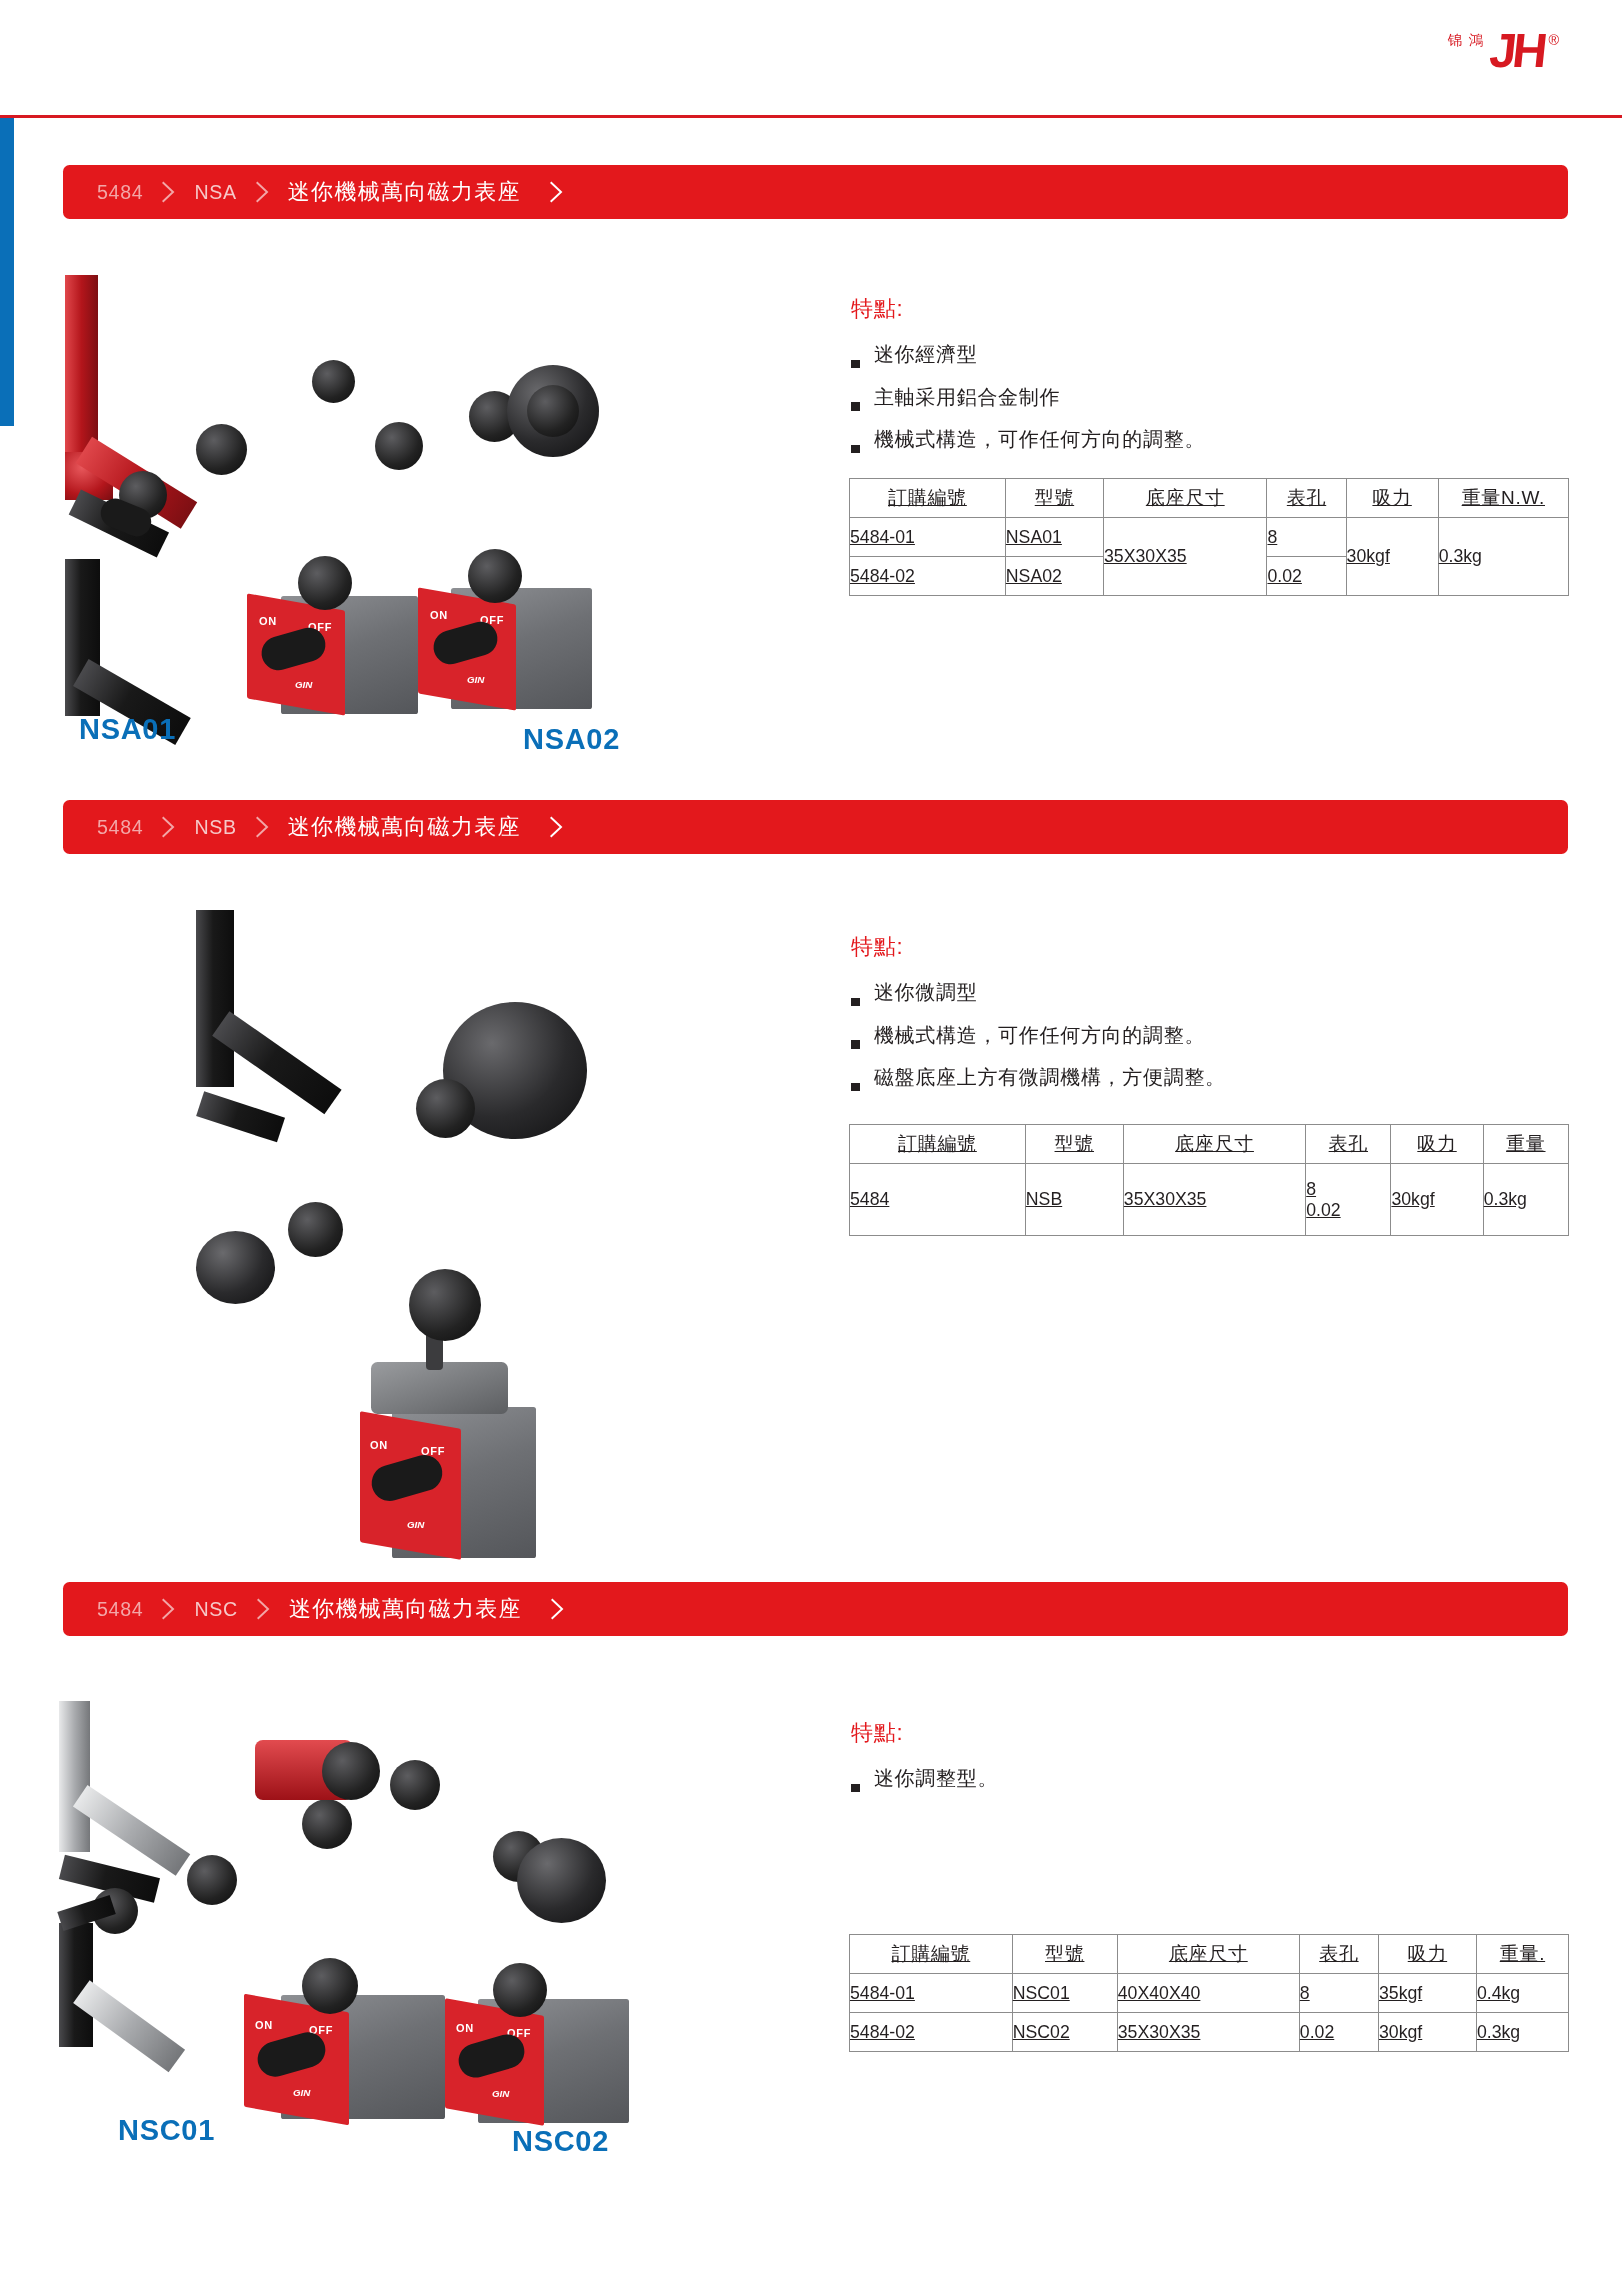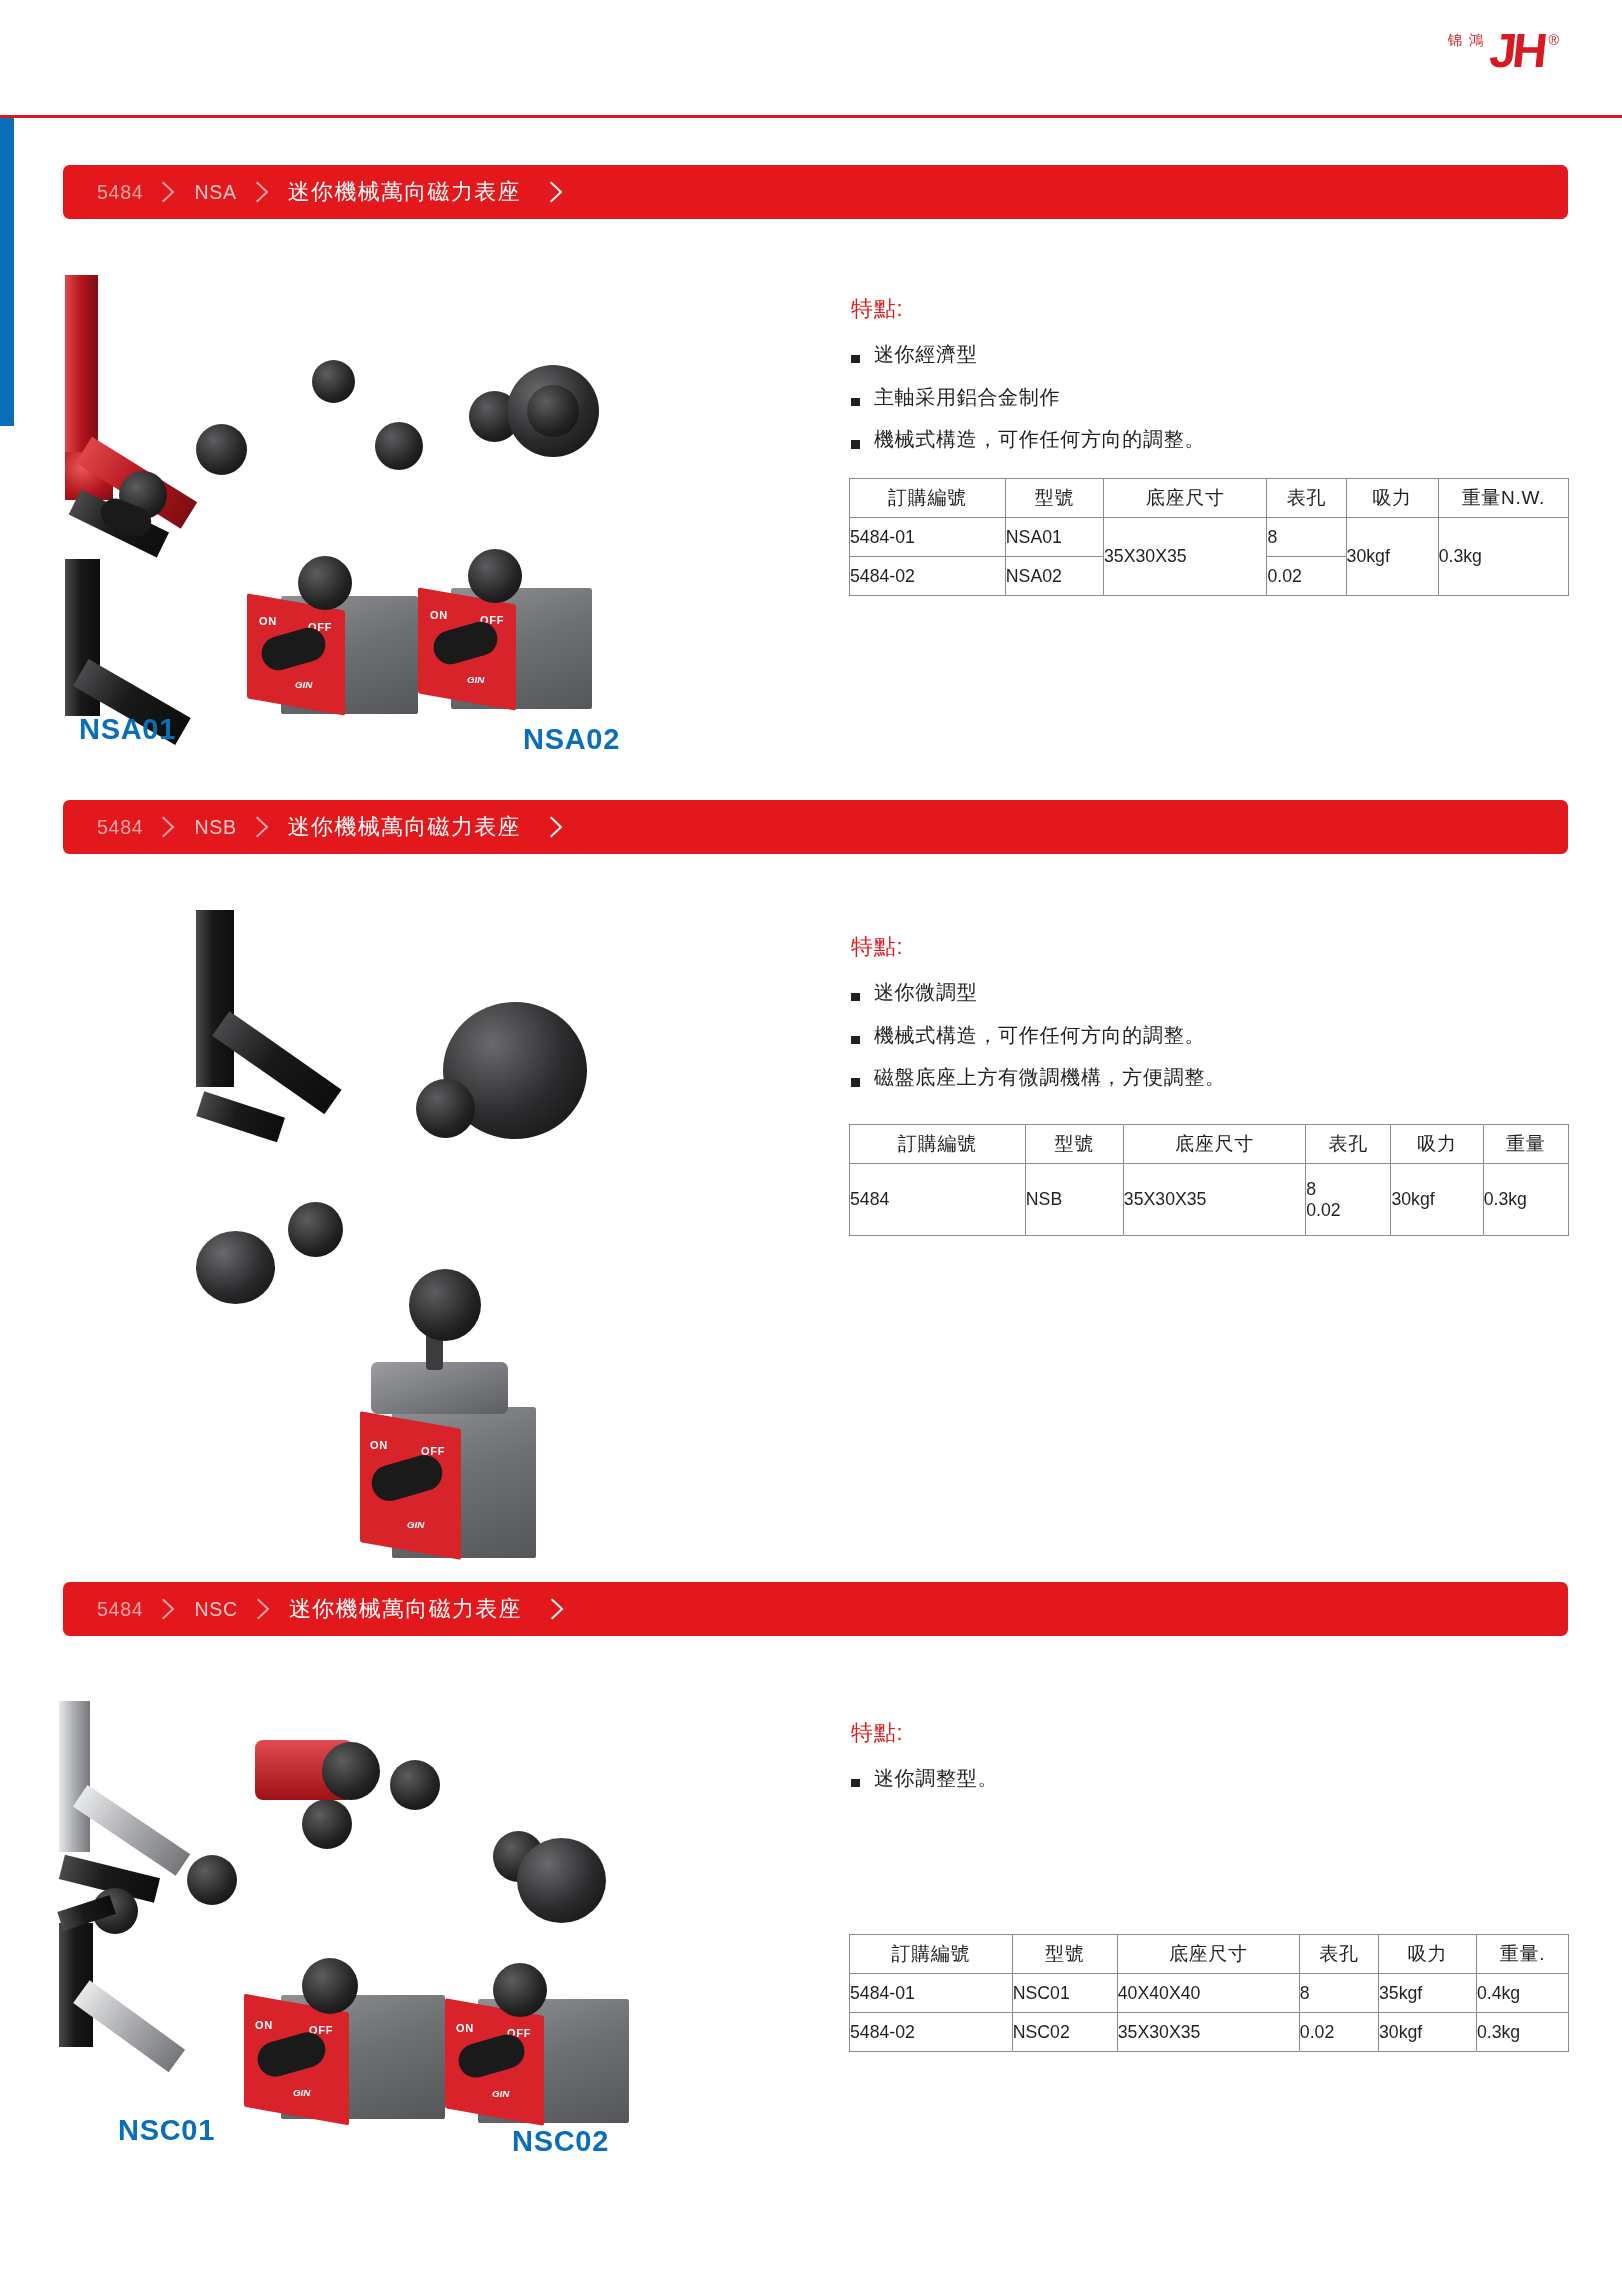--- a/index.html
+++ b/index.html
@@ -136,21 +136,21 @@
   }
   .features-title {
     font-size: 22px;
     color: #e3181c;
     font-weight: normal;
     letter-spacing: 0.7px;
     margin-bottom: 17px;
   }
   .feature-item {
     display: flex;
-    align-items: center;
+    align-items: flex-end;
     margin-bottom: 15.7px;
   }
   .feature-bullet {
     width: 8.5px;
     height: 8.5px;
     background: #231f20;
     margin-top: 9.2px;
     margin-right: 14.4px;
     flex: none;
   }
@@ -165,20 +165,21 @@
   table.spec {
     border-collapse: collapse;
     font-size: 18.3px;
     color: #231f20;
   }
   table.spec th, table.spec td {
     border: 1.3px solid #8c8c8c;
     font-weight: normal;
     padding: 0;
     height: 38px;
+    text-decoration: underline;
   }
   table.spec th {
     font-size: 19px;
     letter-spacing: 0.7px;
   }
   table.spec td {
     font-size: 17.7px;
   }
 
   

